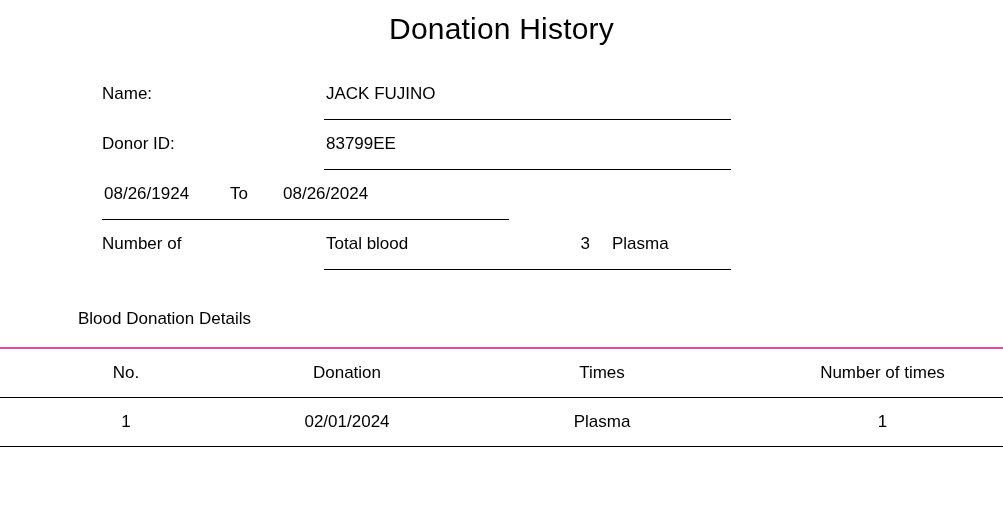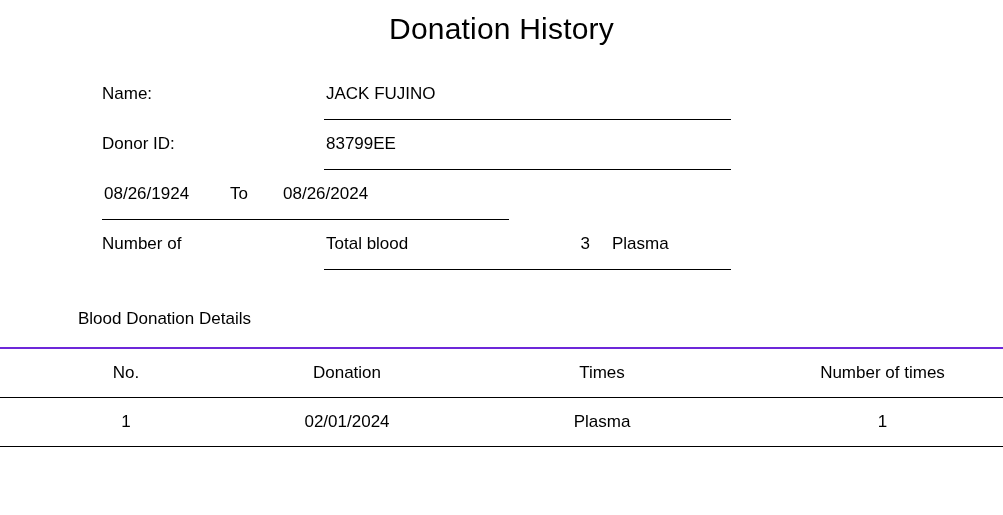--- a/index.html
+++ b/index.html
@@ -70,21 +70,21 @@
 
   .details-label {
     padding-left: 78px;
     margin-top: 32px;
     font-size: 17px;
   }
 
   .table {
     margin-top: 18px;
     width: 1003px;
-    border-top: 2px solid #6d28d9;
+    border-top: 2px solid #ec4899;
     border-bottom: 1.5px solid #000;
     box-sizing: border-box;
   }
   .table-row {
     display: flex;
     align-items: center;
     height: 48px;
     font-size: 17px;
   }
   .table-head {

